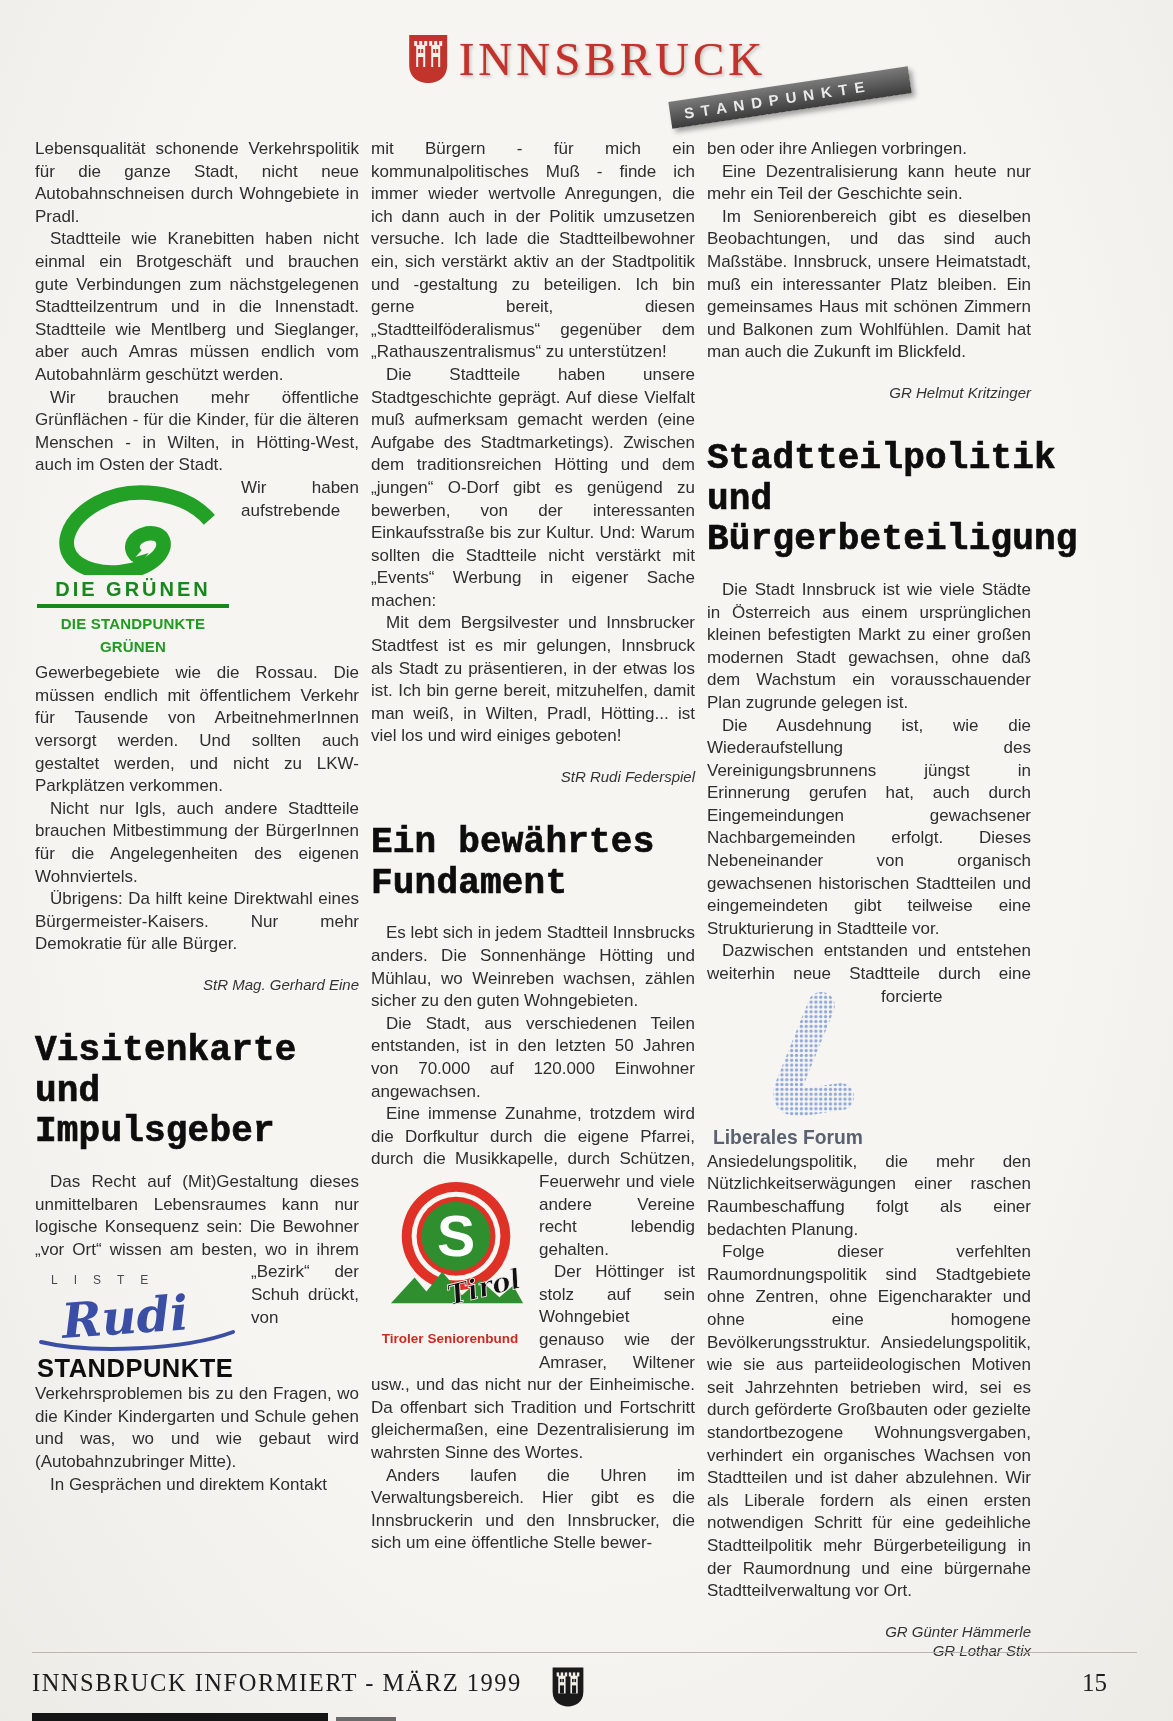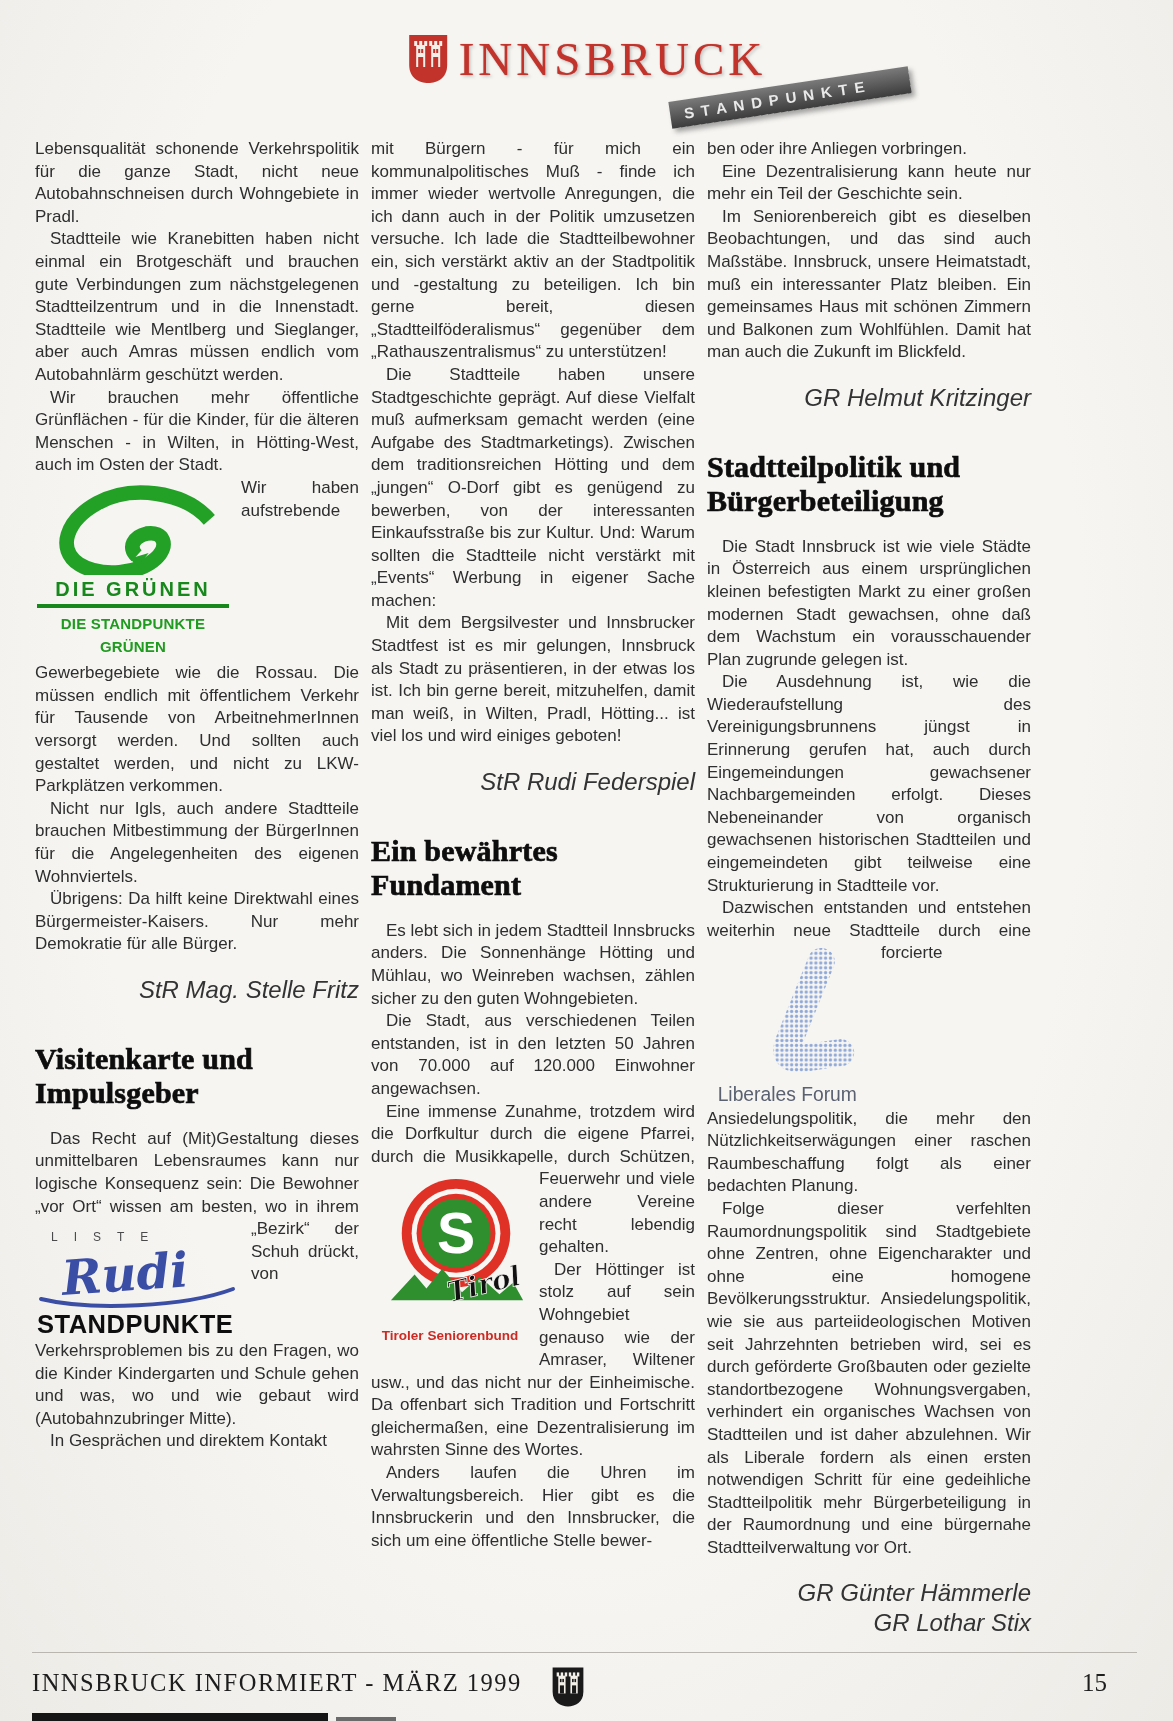--- a/index.html
+++ b/index.html
@@ -31,45 +31,45 @@
   }
   
   .columns{position:absolute;top:138px;left:35px;display:flex;gap:12px;}
   .col{width:324px;}
   .bp{
     margin:0;text-align:justify;font-size:17px;line-height:22.6px;
     text-indent:15px;color:#2e2e2e;
   }
   .ni{text-indent:0;}
   .sig{
-    margin:20px 0 0;text-align:right;font-style:italic;font-size:24px;color:#333;
+    margin:20px 0 0;text-align:right;font-style:italic;font-size:15px;color:#333;
   }
   .sig.tight{margin-top:2px;}
   h2.head{
-    font-family:Liberation Serif, serif;
-    font-size:30px;line-height:1.13;margin:38px 0 18px;color:#0d0d0d;
+    font-family:Liberation Mono, monospace;
+    font-size:36px;line-height:1.13;margin:38px 0 18px;color:#0d0d0d;
     font-weight:800;letter-spacing:.2px;-webkit-text-stroke:.7px #0d0d0d;
   }
   
   .fl{float:left;}
   .fl *{text-indent:0;}
   
   .gruene-logo{width:196px;margin:6px 10px 4px 0;text-align:center;}
   .gr-name{display:block;color:#17881c;font-weight:bold;font-size:20px;letter-spacing:3px;margin-top:-4px;}
   .gr-rule{display:block;height:4px;background:#17881c;margin:4px 2px 5px 2px;}
   .gr-sub{display:block;color:#1f9b1f;font-weight:bold;font-size:15px;letter-spacing:.2px;}
   
   .feder-logo{width:206px;margin:8px 10px 4px 0;text-align:left;}
   .fd-liste{display:block;color:#4a4a4a;font-size:12px;letter-spacing:16px;margin-left:16px;}
   .fd-name{display:block;color:#0e0e0e;font-weight:800;font-size:25.5px;letter-spacing:.5px;margin:-8px 0 0 2px;}
   
   .senior-logo{width:158px;margin:4px 10px 2px 0;text-align:center;}
   .sb-label{display:block;color:#cc2a22;font-weight:bold;font-size:13.5px;margin-top:-2px;}
   
-  .libfor-logo{width:164px;margin:4px 10px 2px 0;text-align:center;}
+  .libfor-logo{width:164px;margin:4px 10px 2px 0;text-align:center;font-weight:bold;}
   .lf-label{display:block;color:#5a6170;font-size:20.5px;transform:scaleX(.94);transform-origin:left;white-space:nowrap;margin:2px 0 0 6px;}
   
   .footer{
     position:absolute;left:32px;right:36px;top:1652px;height:60px;
     border-top:1px solid #b9b6b0;display:flex;align-items:center;justify-content:space-between;
     font-family:"Liberation Serif","DejaVu Serif",serif;color:#1d1d1d;
   }
   .f-left{font-size:24.5px;letter-spacing:1.5px;}
   .f-page{font-size:25px;padding-right:30px;}
   .f-shield{position:absolute;left:47%;top:12px;}
@@ -124,21 +124,21 @@
             <path d="M92 82 L112 76 L100 92 Z" fill="#23a127"></path>
           </svg>
           <span class="gr-name">DIE GRÜNEN</span>
           <span class="gr-rule"></span>
           <span class="gr-sub">DIE STANDPUNKTE GRÜNEN</span>
         </span>
         <span>Wir haben aufstrebende Gewerbegebiete wie die Rossau. Die müssen endlich mit öffentlichem Verkehr für Tausende von ArbeitnehmerInnen versorgt werden. Und sollten auch gestaltet werden, und nicht zu LKW-Parkplätzen verkommen.</span>
       </p>
       <p class="bp">Nicht nur Igls, auch andere Stadtteile brauchen Mitbestimmung der BürgerInnen für die Angelegenheiten des eigenen Wohnviertels.</p>
       <p class="bp">Übrigens: Da hilft keine Direktwahl eines Bürgermeister-Kaisers. Nur mehr Demokratie für alle Bürger.</p>
-      <p class="sig">StR Mag. Stelle Fritz</p>
+      <p class="sig">StR Mag. Gerhard Eine</p>
       <h2 class="head">Visitenkarte und Impulsgeber</h2>
       <p class="bp">
         <span>Das Recht auf (Mit)Gestaltung dieses unmittelbaren Lebensraumes kann nur logische Konsequenz sein: Die Bewohner „vor Ort“ wissen am besten,</span>
         <span class="fl feder-logo">
           <span class="fd-liste">LISTE</span>
           <svg width="204" height="66" viewBox="0 0 204 66" aria-hidden="true">
             <path d="M6 50 C56 62 150 58 198 40" fill="none" stroke="#3b4ea5" stroke-width="4" stroke-linecap="round"></path>
             <text x="28" y="46" font-family="DejaVu Serif, serif" font-style="italic" font-weight="bold" font-size="48" fill="#3b4ea5" transform="rotate(-4 28 46)">Rudi</text>
           </svg>
           <span class="fd-name">STANDPUNKTE</span>

